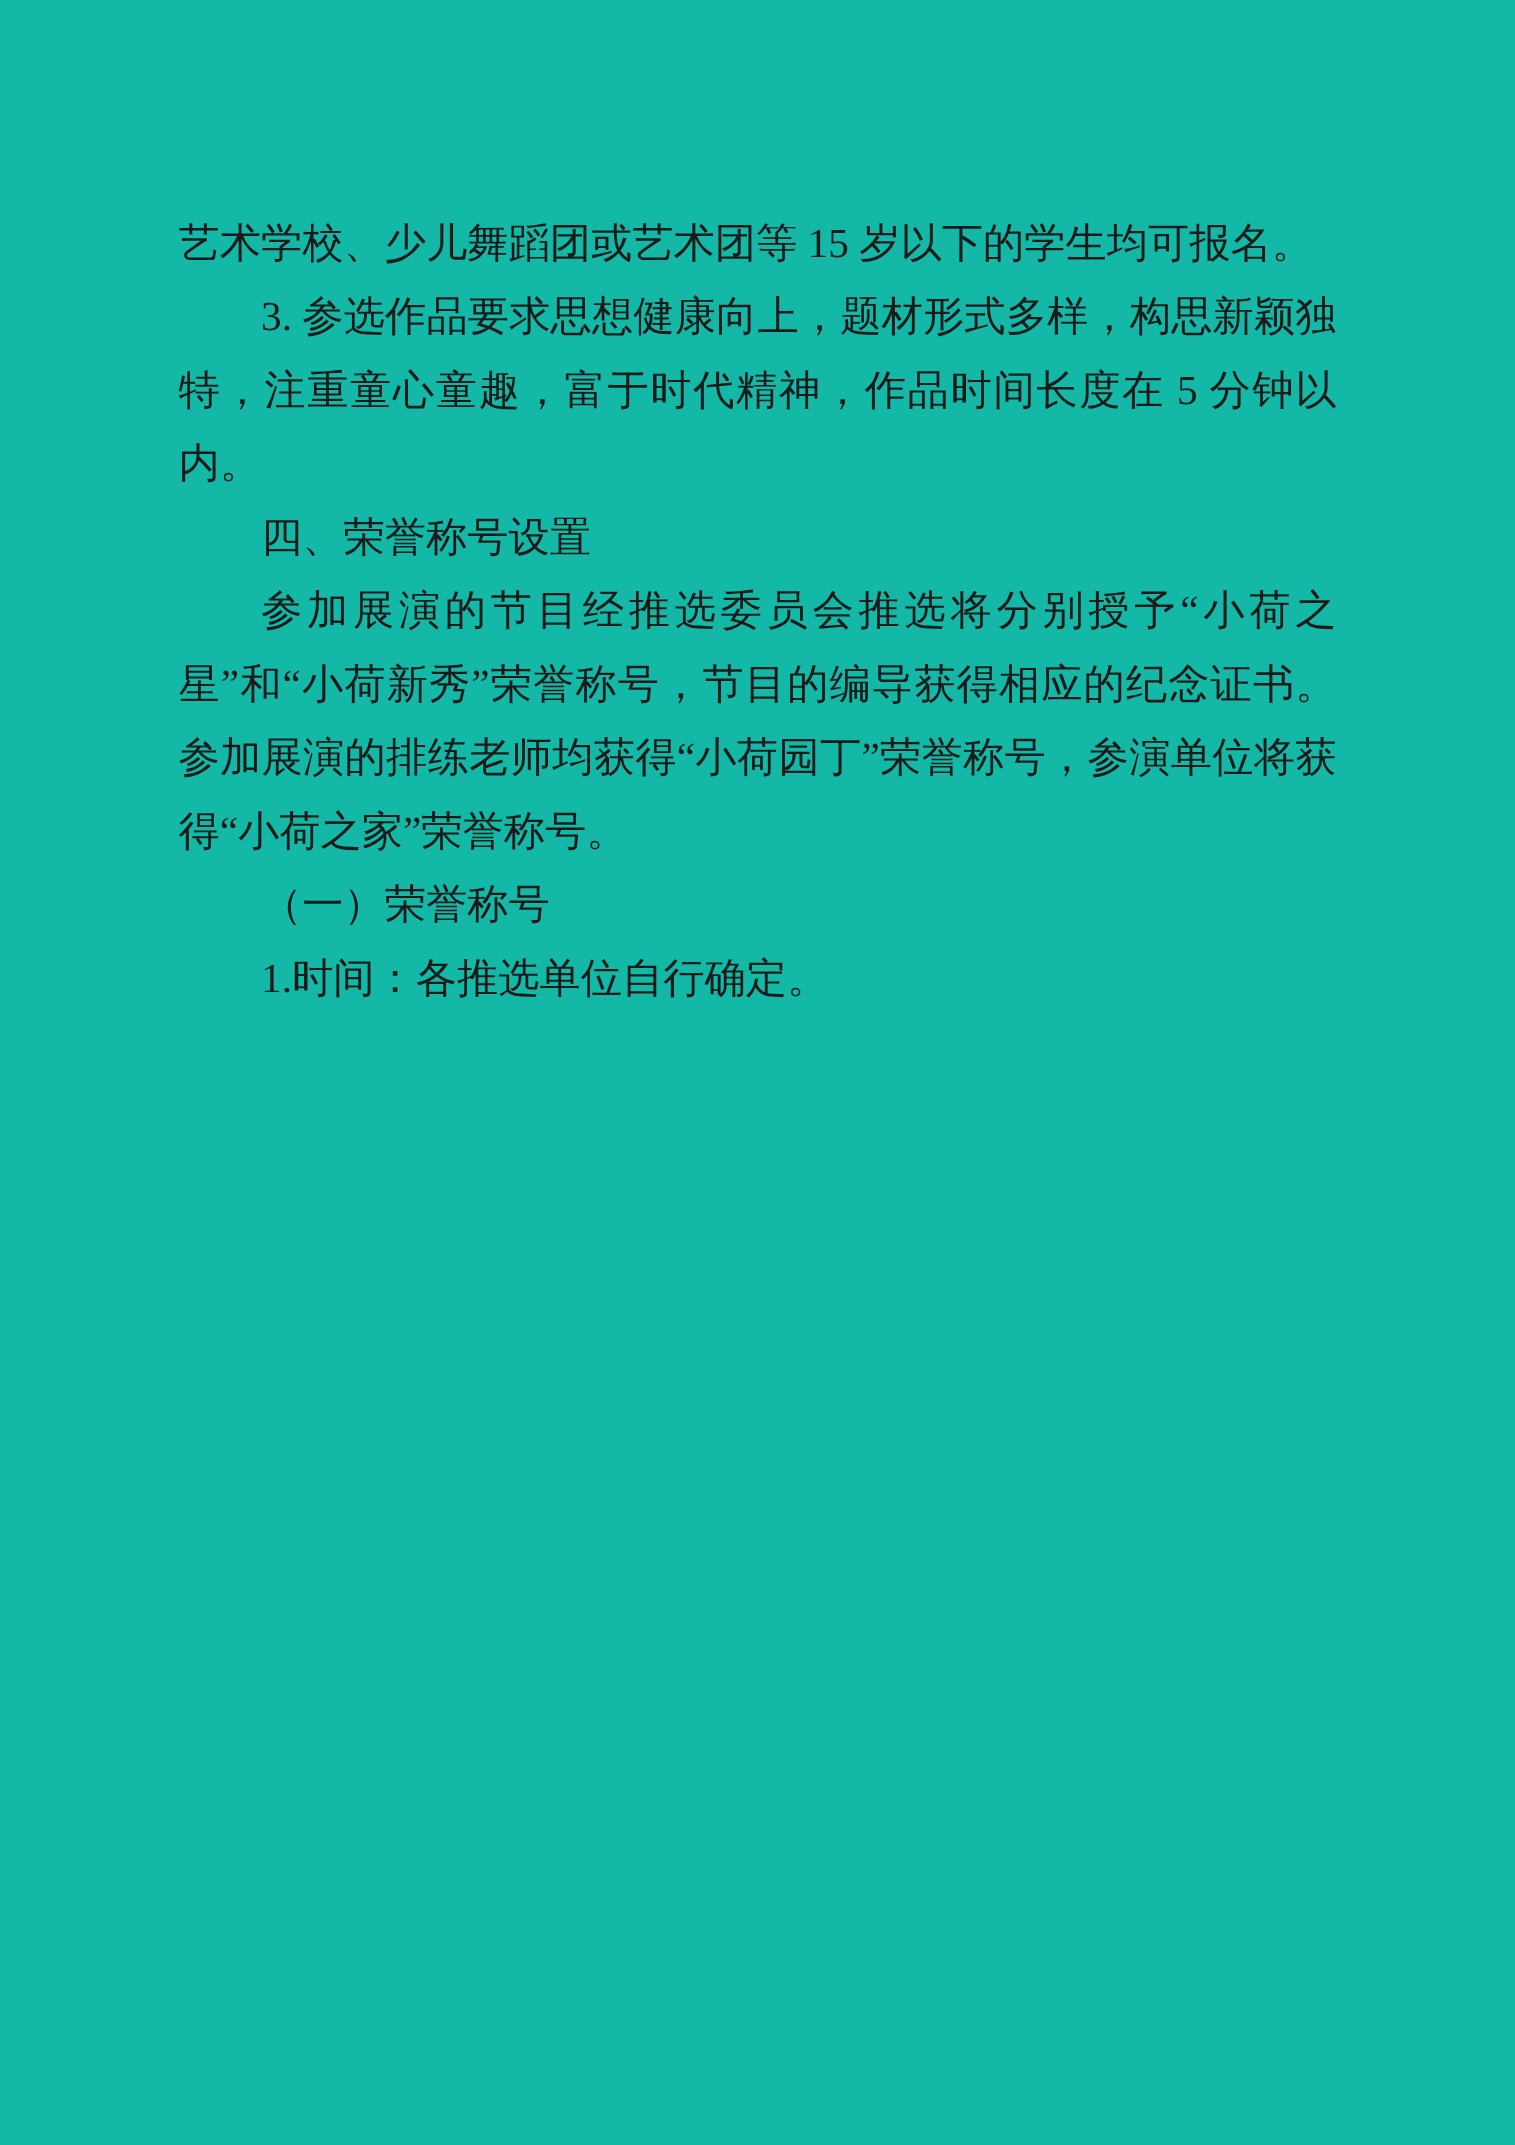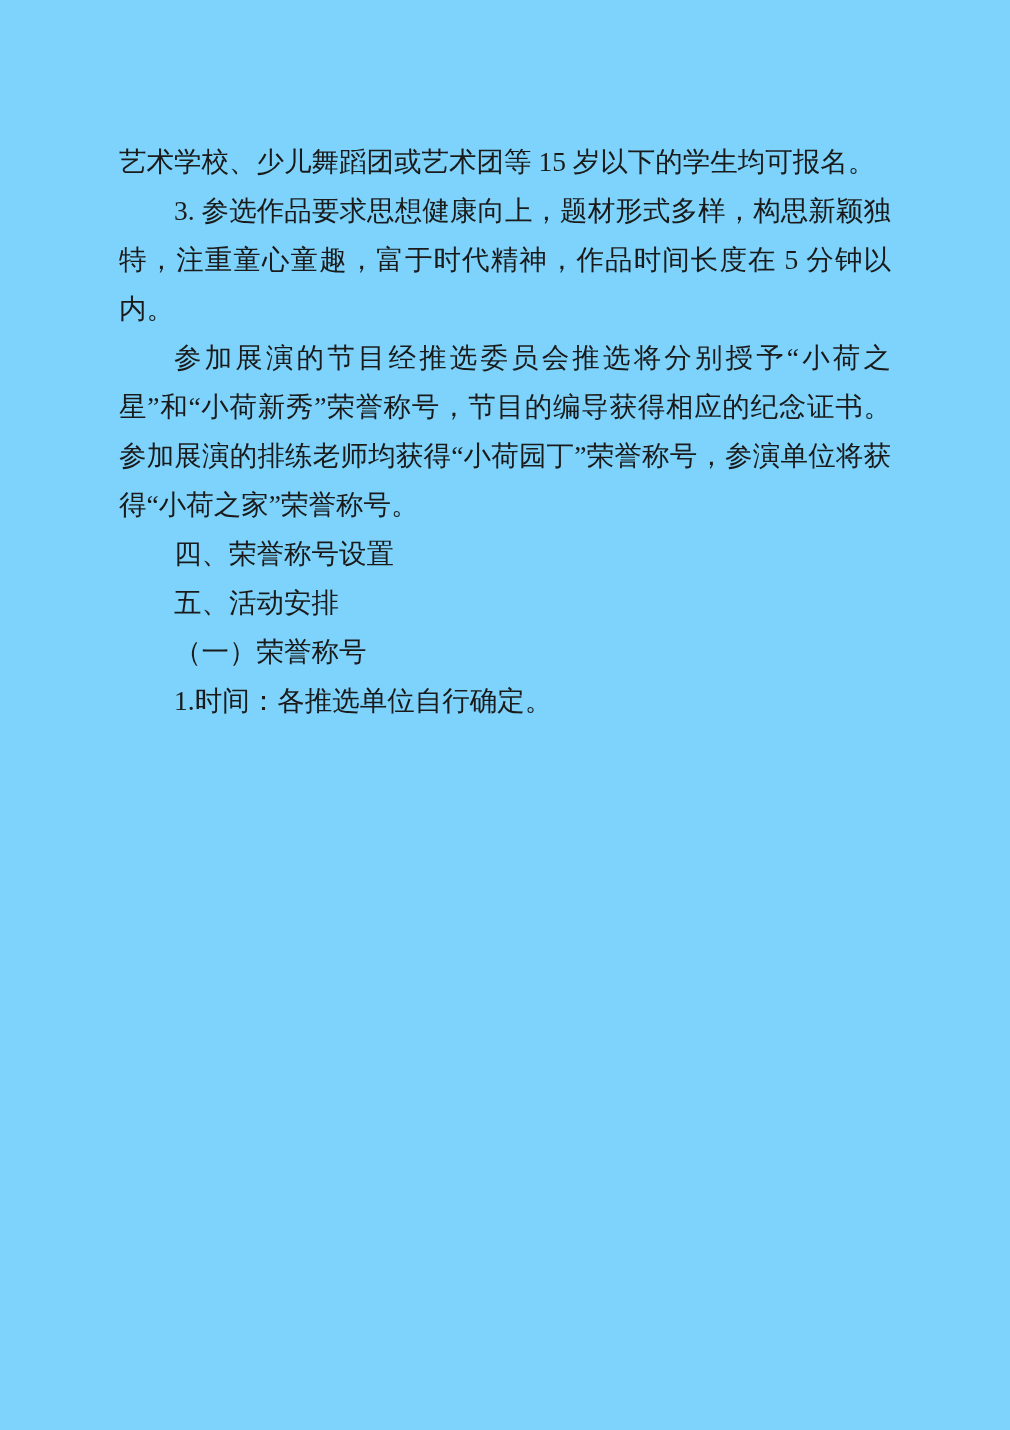--- a/index.html
+++ b/index.html
@@ -5,21 +5,21 @@
   * { margin: 0; padding: 0; box-sizing: border-box; }
   html, body {
     width: 1010px;
     background: #ffffff;
     font-family: "Liberation Serif", "DejaVu Serif", serif;
   }
   .page {
     position: relative;
     width: 1010px;
     height: 1430px;
-    background: #7dd3fc;
+    background: #14b8a6;
     overflow: hidden;
   }
   .doc-body {
     position: absolute;
     left: 119px;
     top: 137px;
     width: 772px;
     font-size: 27.5px;
     line-height: 49px;
     color: #1a1a1a;
@@ -34,19 +34,18 @@
     text-indent: 2em;
   }
 </style>
 </head>
 <body>
 
 <div class="page">
   <div class="doc-body">
     <p>艺术学校、少儿舞蹈团或艺术团等 15 岁以下的学生均可报名。</p>
     <p class="indent">3. 参选作品要求思想健康向上，题材形式多样，构思新颖独特，注重童心童趣，富于时代精神，作品时间长度在 5 分钟以内。</p>
+    <p class="indent">四、荣誉称号设置</p>
     <p class="indent">参加展演的节目经推选委员会推选将分别授予“小荷之星”和“小荷新秀”荣誉称号，节目的编导获得相应的纪念证书。参加展演的排练老师均获得“小荷园丁”荣誉称号，参演单位将获得“小荷之家”荣誉称号。</p>
-    <p class="indent">四、荣誉称号设置</p>
-    <p class="indent">五、活动安排</p>
     <p class="indent">（一）荣誉称号</p>
     <p class="indent">1.时间：各推选单位自行确定。</p>
   </div>
 </div>
 
 </body></html>

